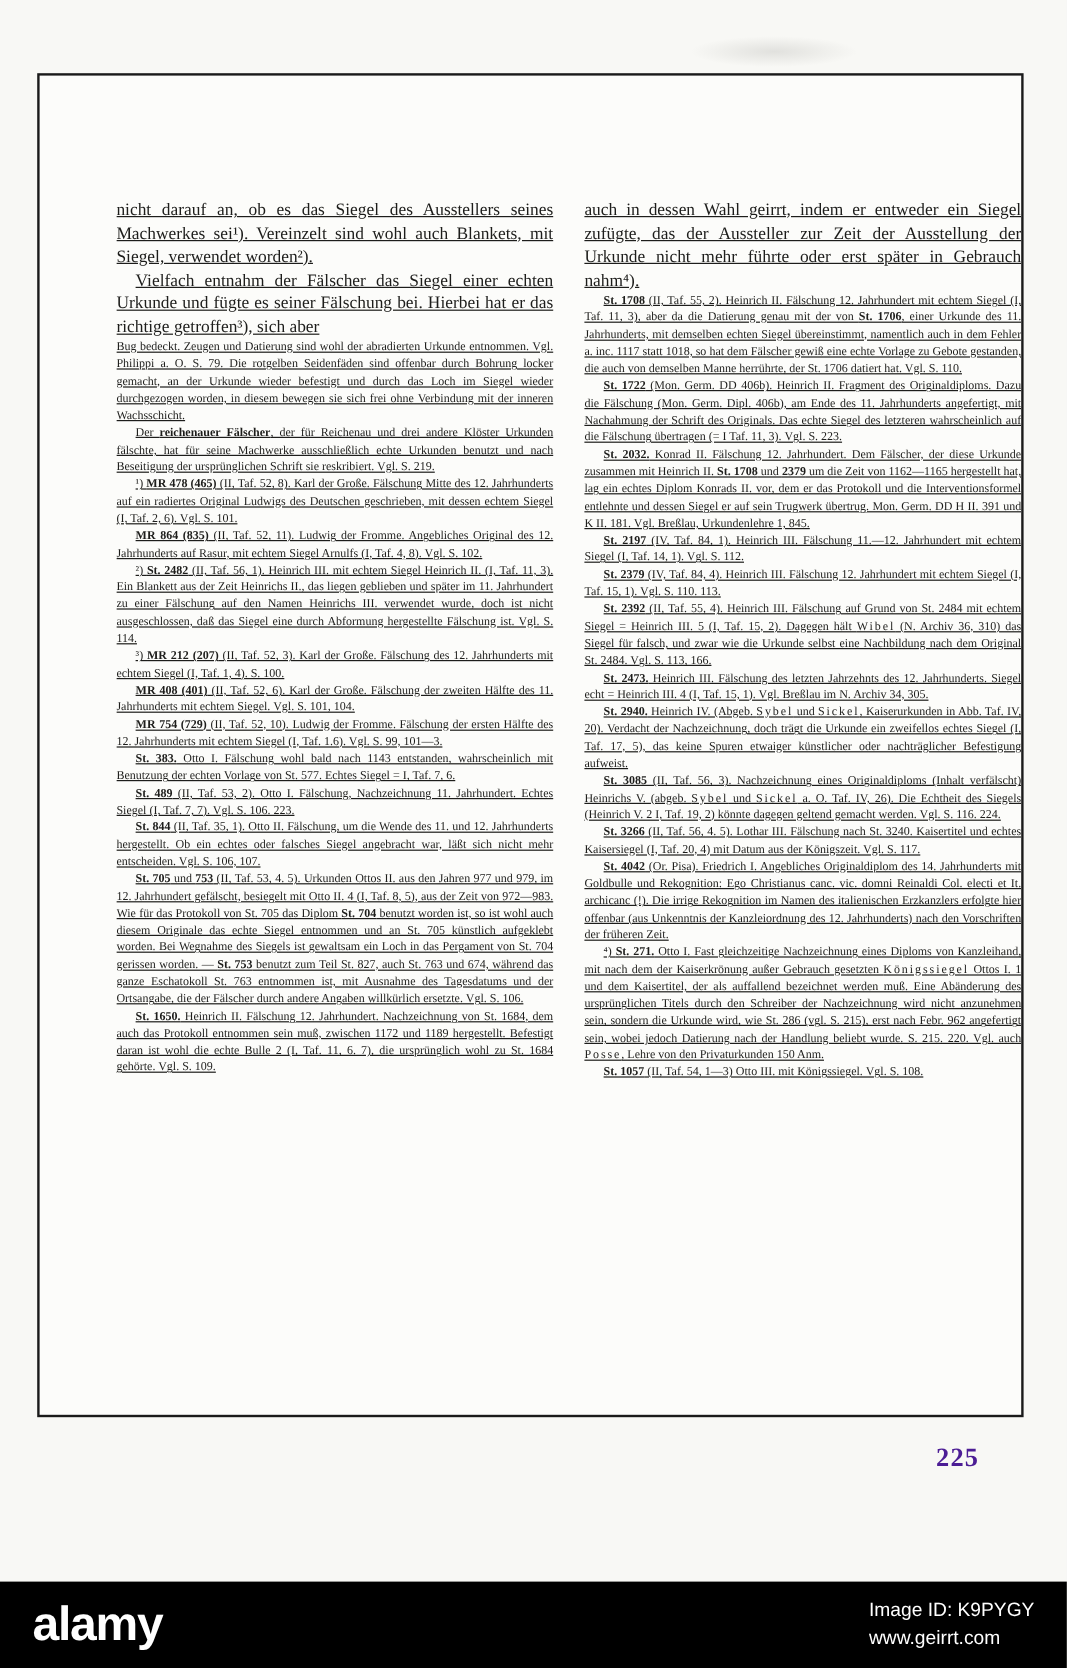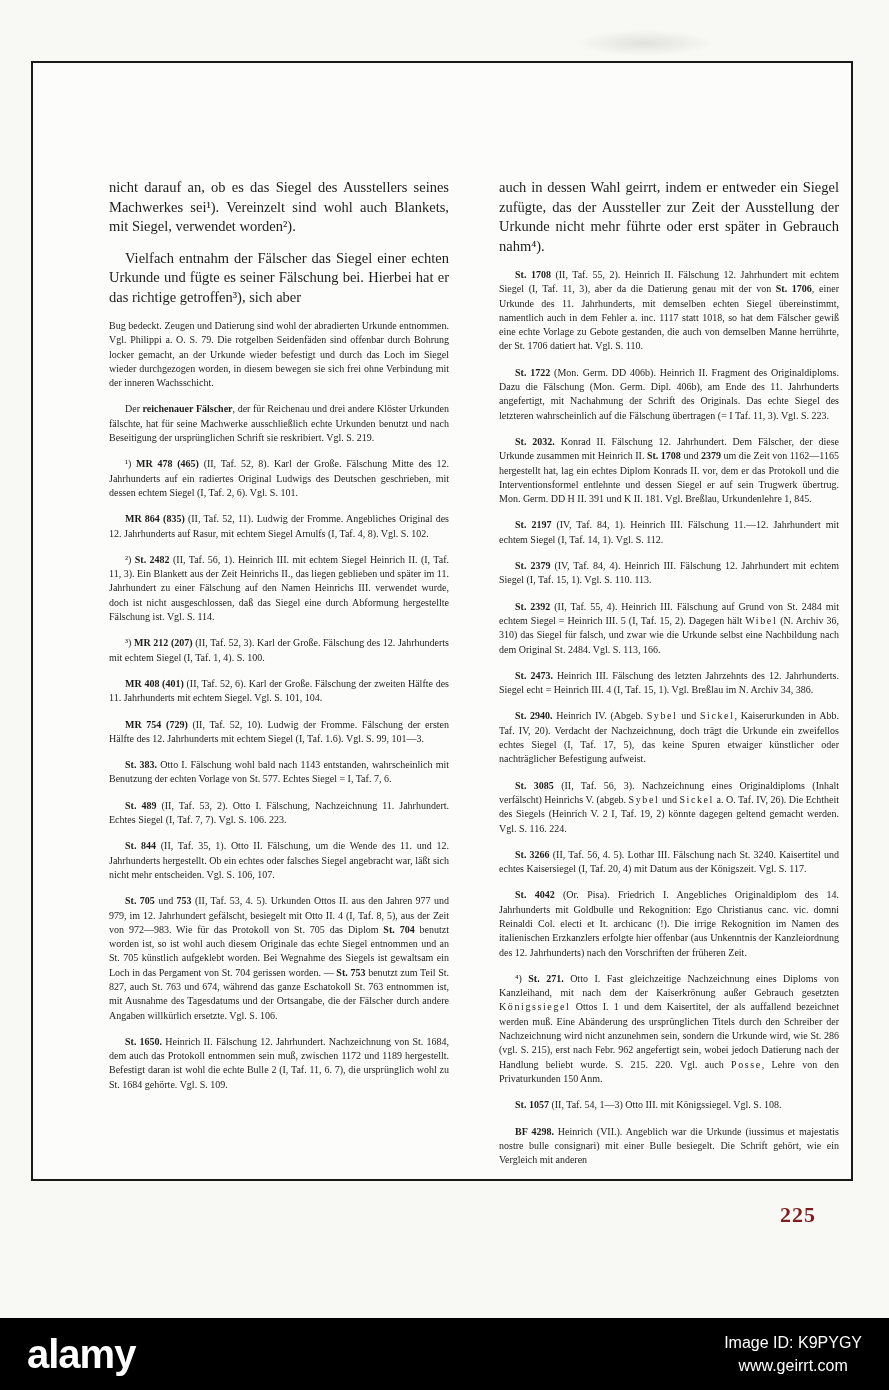--- a/index.html
+++ b/index.html
@@ -13,41 +13,41 @@
     background:radial-gradient(ellipse at center, rgba(120,120,115,0.18), rgba(120,120,115,0) 70%);}
   .page-border{
     position:absolute;left:31px;top:61px;width:822px;height:1120px;
     border:2px solid #1a1a1a;background:#fcfcfa;box-sizing:border-box;
   }
   .columns{
     position:absolute;left:64px;top:103px;width:754px;height:1072px;
     display:flex;gap:26px;overflow:hidden;
   }
   .col{flex:1;min-width:0;text-align:justify;color:#1d1d1b;hyphens:auto;}
-  p.para{margin:12px;}
+  p.para{margin:0;text-decoration:underline;}
   .body{font-size:14.5px;line-height:19.5px;}
   .indent{text-indent:16px;}
   .note{font-size:10px;line-height:14.3px;margin-top:2px;}
   .first-note{margin-top:12px;}
   .gap-top{margin-top:16px;}
   .b{font-weight:bold;}
   .sp{letter-spacing:1.6px;}
   .page-number{
     position:absolute;right:73px;top:1202px;
-    font-size:22px;font-weight:bold;letter-spacing:1px;color:#7f1d1d;
+    font-size:22px;font-weight:bold;letter-spacing:1px;color:#4c1d95;
   }
   .watermark{
     position:absolute;left:0;bottom:0;width:889px;height:72px;background:#000;
     color:#fff;display:flex;align-items:center;justify-content:space-between;
     padding:0 27px;box-sizing:border-box;
     font-family:"Liberation Sans","DejaVu Sans",sans-serif;
     gap:48px;
   }
   .wm-logo{font-size:40px;font-weight:700;letter-spacing:-1px;line-height:1;}
-  .wm-right{text-align:center;font-size:16px;line-height:23px;font-weight:400;}
+  .wm-right{text-align:left;font-size:16px;line-height:23px;font-weight:400;}
 </style>
 </head>
 <body>
 
 <div class="scan">
   <div class="smudge"></div>
 
   <div class="page-border">
     <div class="columns">
       <div class="col">
@@ -68,28 +68,27 @@
           <p class="para note indent"><span class="b">St. 1650.</span><span> Heinrich II. Fälschung 12. Jahrhundert. Nachzeichnung von St. 1684, dem auch das Protokoll entnommen sein muß, zwischen 1172 und 1189 hergestellt. Befestigt daran ist wohl die echte Bulle 2 (I, Taf. 11, 6. 7), die ursprünglich wohl zu St. 1684 gehörte. Vgl. S. 109.</span></p>
         </div>
       <div class="col">
           <p class="para body"><span>auch in dessen Wahl geirrt, indem er entweder ein Siegel zufügte, das der Aussteller zur Zeit der Ausstellung der Urkunde nicht mehr führte oder erst später in Gebrauch nahm⁴).</span></p>
           <p class="para note indent gap-top"><span class="b">St. 1708</span><span> (II, Taf. 55, 2). Heinrich II. Fälschung 12. Jahrhundert mit echtem Siegel (I, Taf. 11, 3), aber da die Datierung genau mit der von </span><span class="b">St. 1706</span><span>, einer Urkunde des 11. Jahrhunderts, mit demselben echten Siegel übereinstimmt, namentlich auch in dem Fehler a. inc. 1117 statt 1018, so hat dem Fälscher gewiß eine echte Vorlage zu Gebote gestanden, die auch von demselben Manne herrührte, der St. 1706 datiert hat. Vgl. S. 110.</span></p>
           <p class="para note indent"><span class="b">St. 1722</span><span> (Mon. Germ. DD 406b). Heinrich II. Fragment des Originaldiploms. Dazu die Fälschung (Mon. Germ. Dipl. 406b), am Ende des 11. Jahrhunderts angefertigt, mit Nachahmung der Schrift des Originals. Das echte Siegel des letzteren wahrscheinlich auf die Fälschung übertragen (= I Taf. 11, 3). Vgl. S. 223.</span></p>
           <p class="para note indent"><span class="b">St. 2032.</span><span> Konrad II. Fälschung 12. Jahrhundert. Dem Fälscher, der diese Urkunde zusammen mit Heinrich II. </span><span class="b">St. 1708</span><span> und </span><span class="b">2379</span><span> um die Zeit von 1162—1165 hergestellt hat, lag ein echtes Diplom Konrads II. vor, dem er das Protokoll und die Interventionsformel entlehnte und dessen Siegel er auf sein Trugwerk übertrug. Mon. Germ. DD H II. 391 und K II. 181. Vgl. Breßlau, Urkundenlehre 1, 845.</span></p>
           <p class="para note indent"><span class="b">St. 2197</span><span> (IV, Taf. 84, 1). Heinrich III. Fälschung 11.—12. Jahrhundert mit echtem Siegel (I, Taf. 14, 1). Vgl. S. 112.</span></p>
           <p class="para note indent"><span class="b">St. 2379</span><span> (IV, Taf. 84, 4). Heinrich III. Fälschung 12. Jahrhundert mit echtem Siegel (I, Taf. 15, 1). Vgl. S. 110. 113.</span></p>
           <p class="para note indent"><span class="b">St. 2392</span><span> (II, Taf. 55, 4). Heinrich III. Fälschung auf Grund von St. 2484 mit echtem Siegel = Heinrich III. 5 (I, Taf. 15, 2). Dagegen hält </span><span class="sp">Wibel</span><span> (N. Archiv 36, 310) das Siegel für falsch, und zwar wie die Urkunde selbst eine Nachbildung nach dem Original St. 2484. Vgl. S. 113, 166.</span></p>
-          <p class="para note indent"><span class="b">St. 2473.</span><span> Heinrich III. Fälschung des letzten Jahrzehnts des 12. Jahrhunderts. Siegel echt = Heinrich III. 4 (I, Taf. 15, 1). Vgl. Breßlau im N. Archiv 34, 386.</span></p>
+          <p class="para note indent"><span class="b">St. 2473.</span><span> Heinrich III. Fälschung des letzten Jahrzehnts des 12. Jahrhunderts. Siegel echt = Heinrich III. 4 (I, Taf. 15, 1). Vgl. Breßlau im N. Archiv 34, 305.</span></p>
           <p class="para note indent"><span class="b">St. 2940.</span><span> Heinrich IV. (Abgeb. </span><span class="sp">Sybel</span><span> und </span><span class="sp">Sickel</span><span>, Kaiserurkunden in Abb. Taf. IV, 20). Verdacht der Nachzeichnung, doch trägt die Urkunde ein zweifellos echtes Siegel (I, Taf. 17, 5), das keine Spuren etwaiger künstlicher oder nachträglicher Befestigung aufweist.</span></p>
           <p class="para note indent"><span class="b">St. 3085</span><span> (II, Taf. 56, 3). Nachzeichnung eines Originaldiploms (Inhalt verfälscht) Heinrichs V. (abgeb. </span><span class="sp">Sybel</span><span> und </span><span class="sp">Sickel</span><span> a. O. Taf. IV, 26). Die Echtheit des Siegels (Heinrich V. 2 I, Taf. 19, 2) könnte dagegen geltend gemacht werden. Vgl. S. 116. 224.</span></p>
           <p class="para note indent"><span class="b">St. 3266</span><span> (II, Taf. 56, 4. 5). Lothar III. Fälschung nach St. 3240. Kaisertitel und echtes Kaisersiegel (I, Taf. 20, 4) mit Datum aus der Königszeit. Vgl. S. 117.</span></p>
           <p class="para note indent"><span class="b">St. 4042</span><span> (Or. Pisa). Friedrich I. Angebliches Originaldiplom des 14. Jahrhunderts mit Goldbulle und Rekognition: Ego Christianus canc. vic. domni Reinaldi Col. electi et It. archicanc (!). Die irrige Rekognition im Namen des italienischen Erzkanzlers erfolgte hier offenbar (aus Unkenntnis der Kanzleiordnung des 12. Jahrhunderts) nach den Vorschriften der früheren Zeit.</span></p>
           <p class="para note indent"><span>⁴) </span><span class="b">St. 271.</span><span> Otto I. Fast gleichzeitige Nachzeichnung eines Diploms von Kanzleihand, mit nach dem der Kaiserkrönung außer Gebrauch gesetzten </span><span class="sp">Königssiegel</span><span> Ottos I. 1 und dem Kaisertitel, der als auffallend bezeichnet werden muß. Eine Abänderung des ursprünglichen Titels durch den Schreiber der Nachzeichnung wird nicht anzunehmen sein, sondern die Urkunde wird, wie St. 286 (vgl. S. 215), erst nach Febr. 962 angefertigt sein, wobei jedoch Datierung nach der Handlung beliebt wurde. S. 215. 220. Vgl. auch </span><span class="sp">Posse</span><span>, Lehre von den Privaturkunden 150 Anm.</span></p>
           <p class="para note indent"><span class="b">St. 1057</span><span> (II, Taf. 54, 1—3) Otto III. mit Königssiegel. Vgl. S. 108.</span></p>
-          <p class="para note indent"><span class="b">BF 4298.</span><span> Heinrich (VII.). Angeblich war die Urkunde (iussimus et majestatis nostre bulle consignari) mit einer Bulle besiegelt. Die Schrift gehört, wie ein Vergleich mit anderen</span></p>
         </div>
     </div>
   </div>
 
   <div class="page-number">225</div>
 </div>
 
 <div class="watermark">
   <div class="wm-logo">alamy</div>
   <div class="wm-right">

